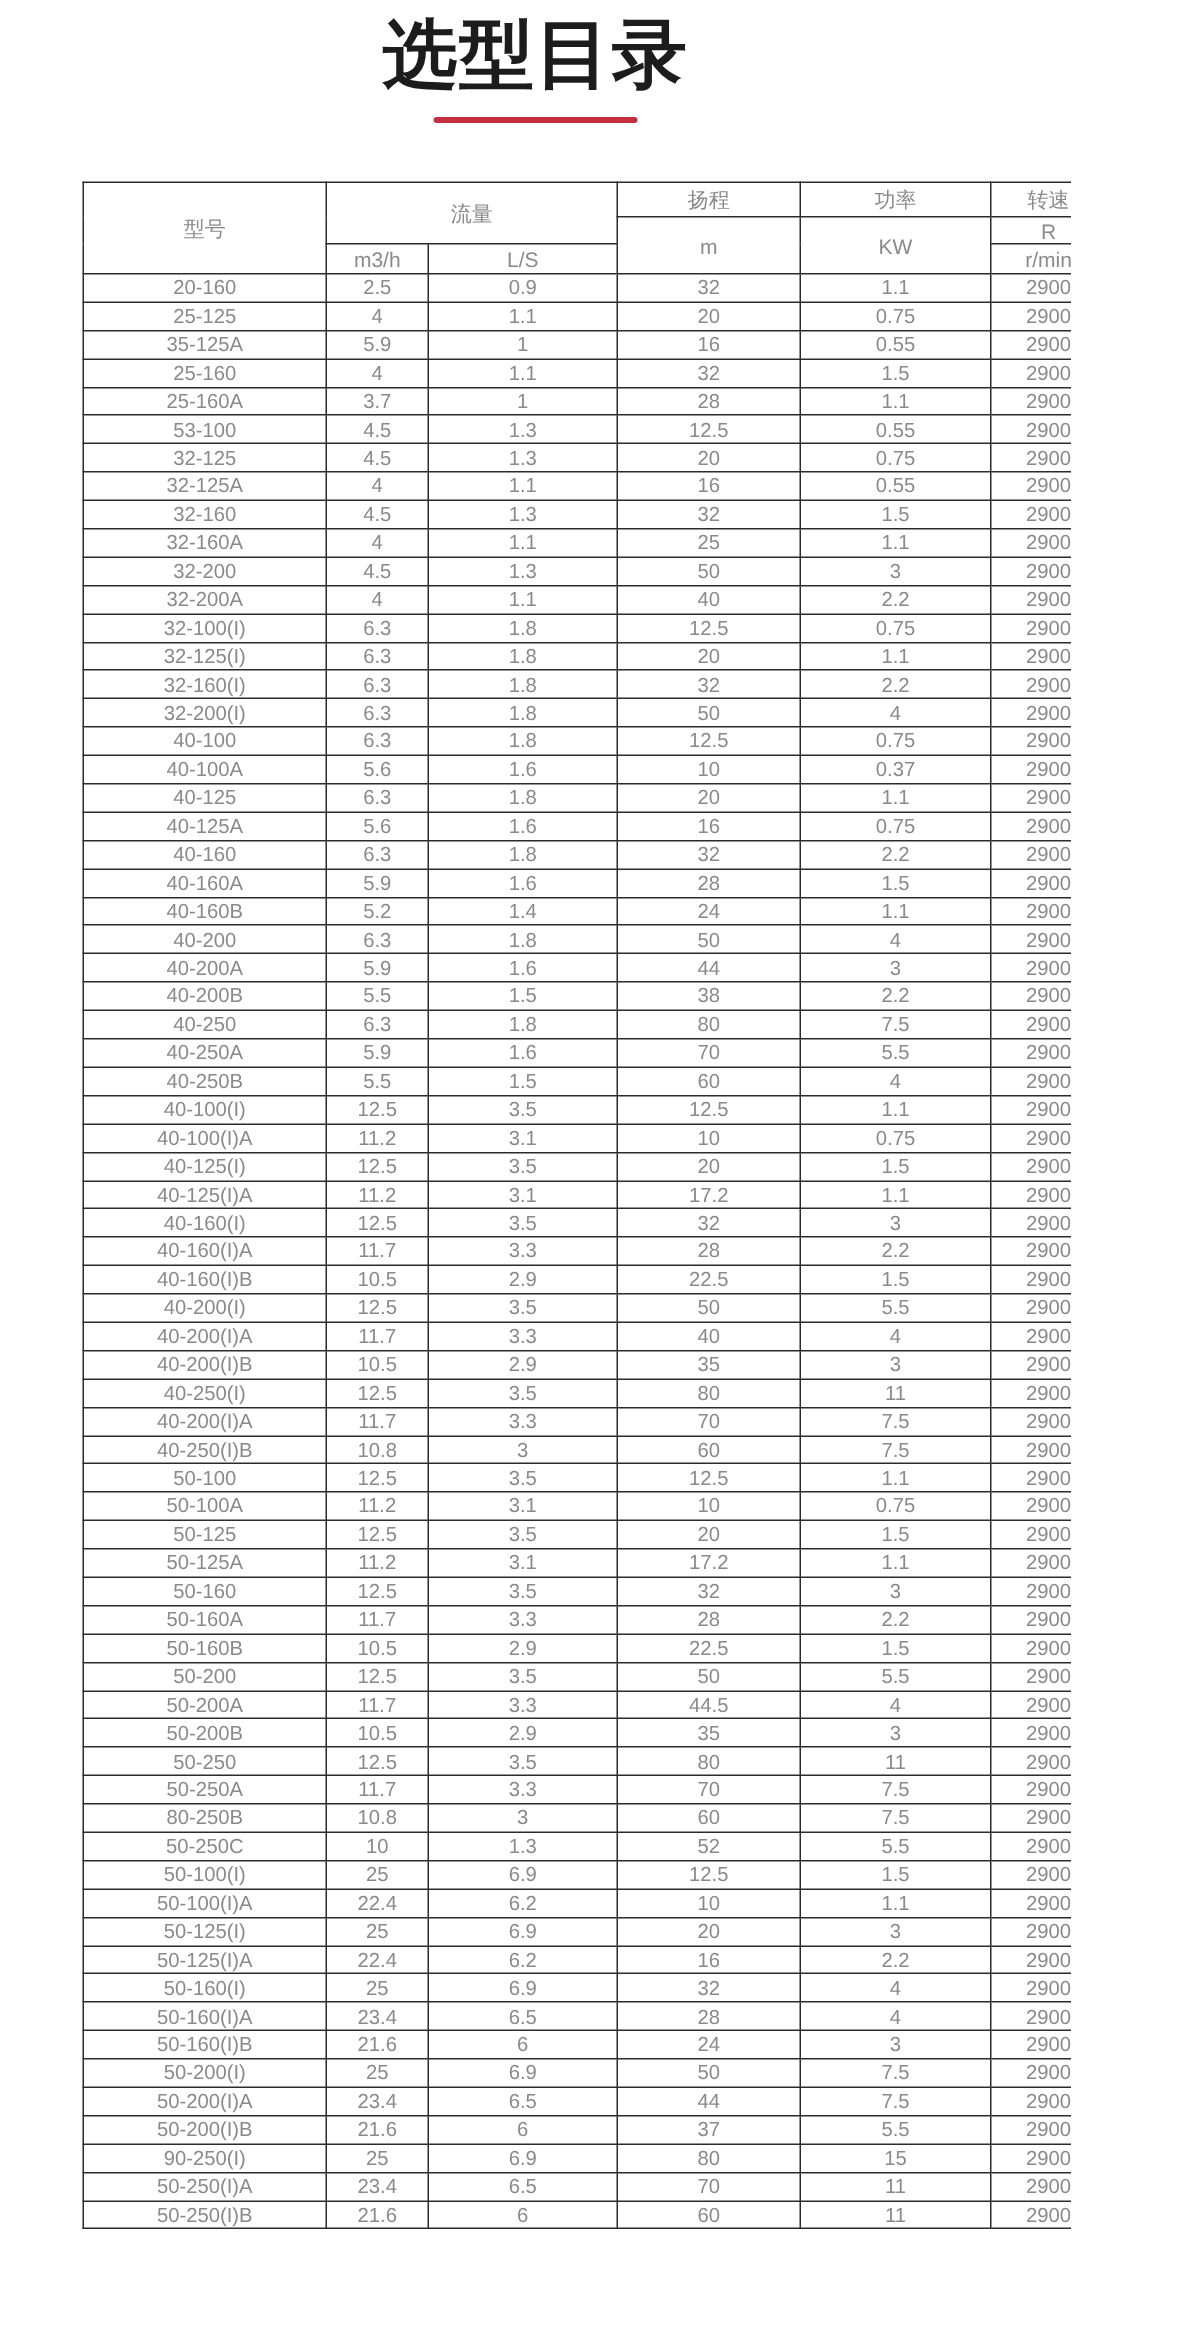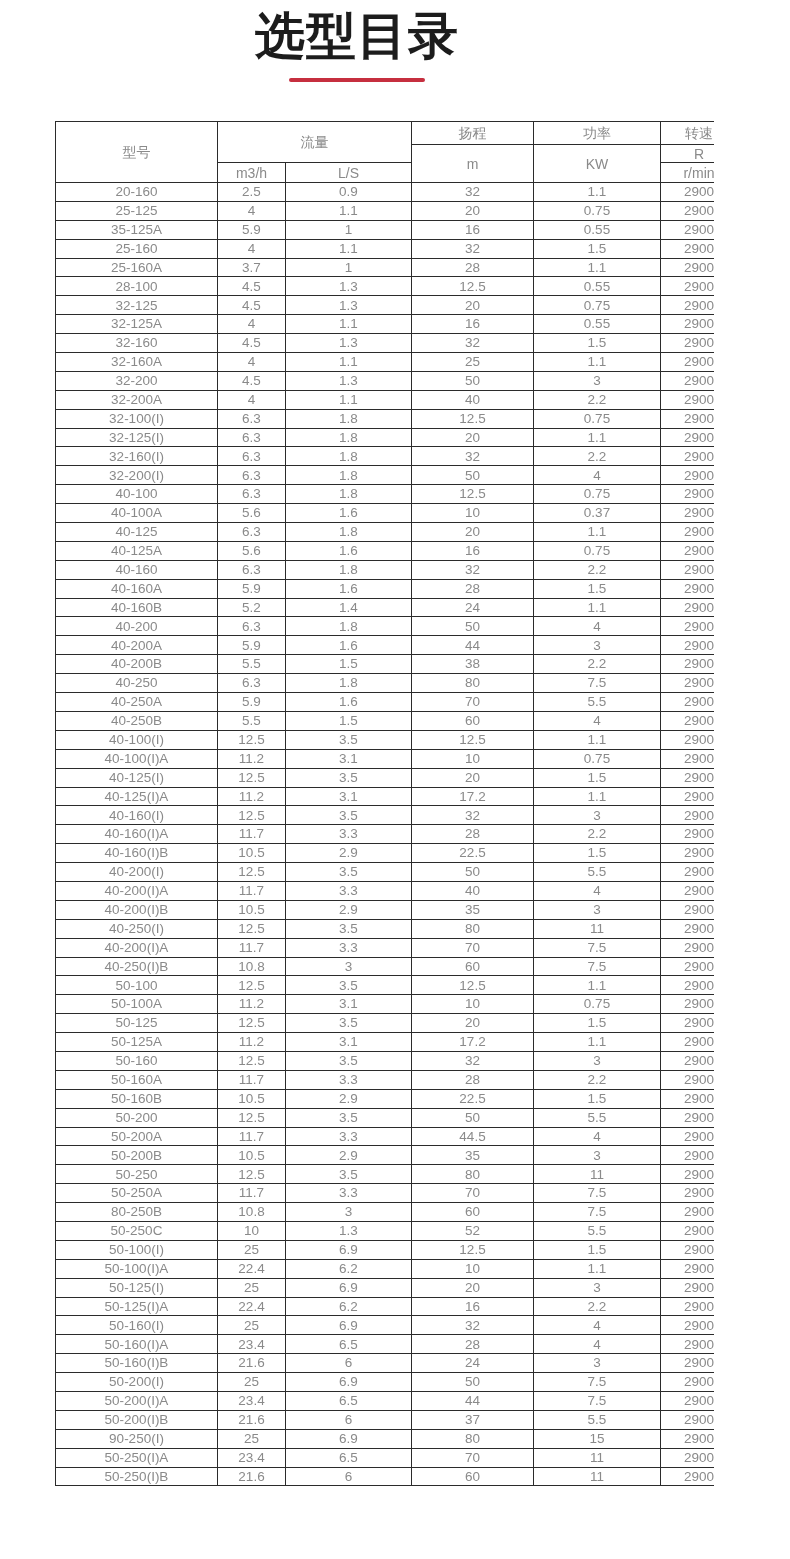--- a/index.html
+++ b/index.html
@@ -124,21 +124,21 @@
         </tr>
         <tr>
           <td>25-160A</td>
           <td>3.7</td>
           <td>1</td>
           <td>28</td>
           <td>1.1</td>
           <td>2900</td>
         </tr>
         <tr>
-          <td>28-100</td>
+          <td>53-100</td>
           <td>4.5</td>
           <td>1.3</td>
           <td>12.5</td>
           <td>0.55</td>
           <td>2900</td>
         </tr>
         <tr>
           <td>32-125</td>
           <td>4.5</td>
           <td>1.3</td>

